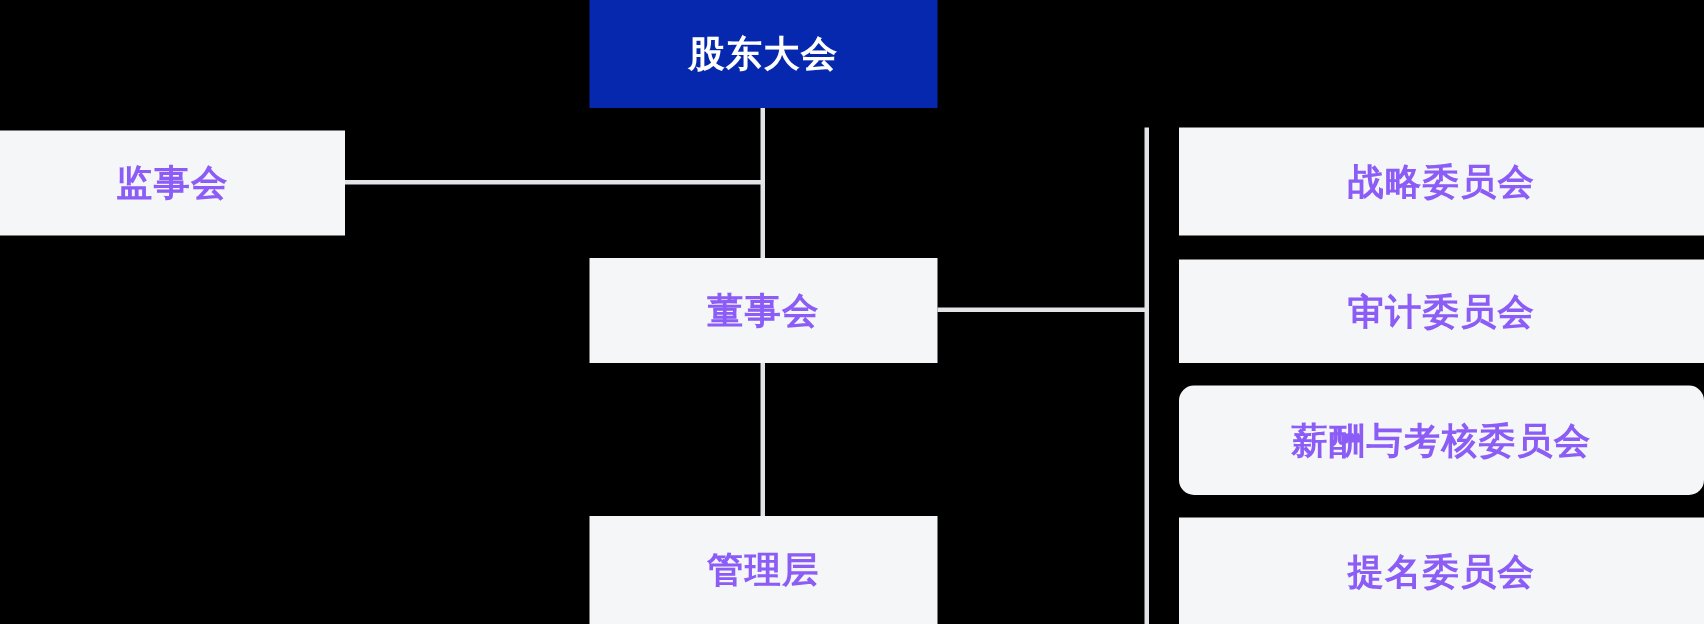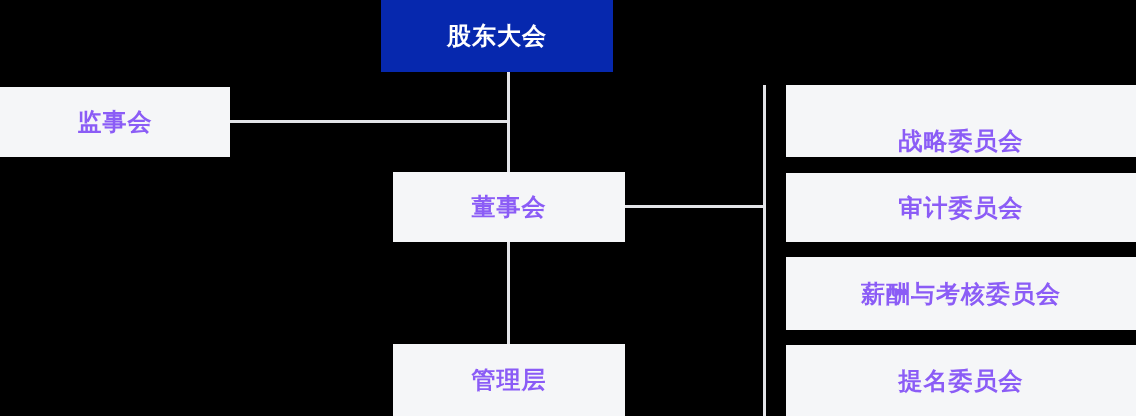--- a/index.html
+++ b/index.html
@@ -30,27 +30,27 @@
   .node.primary {
     background: #0628ae;
     color: #ffffff;
   }
   .connector {
     position: absolute;
     background: #e3e4e8;
   }
 
   
-  #node-shareholders { left: 381px; top: 0;    width: 232px; height: 72px; }
+  #node-shareholders { left: 393px; top: 0;    width: 232px; height: 72px; }
   #node-supervisory  { left: 0;     top: 87px;  width: 230px; height: 70px; }
   #node-board        { left: 393px; top: 172px; width: 232px; height: 70px; }
   #node-management   { left: 393px; top: 344px; width: 232px; height: 72px; text-align: center; }
-  #node-committee-0  { left: 786px; top: 85px;  width: 350px; height: 72px; align-items: flex-end; }
+  #node-committee-0  { left: 786px; top: 85px;  width: 350px; height: 72px; }
   #node-committee-1  { left: 786px; top: 173px; width: 350px; height: 69px; text-align: right; }
-  #node-committee-2  { left: 786px; top: 257px; width: 350px; height: 73px; }
+  #node-committee-2  { left: 786px; top: 257px; width: 350px; height: 73px; border-radius: 10px; }
   #node-committee-3  { left: 786px; top: 345px; width: 350px; height: 71px; font-family: Liberation Serif, serif; }
 
   
   #line-center-top    { left: 507px; top: 72px;  width: 3px;   height: 100px; }
   #line-center-bottom { left: 507px; top: 242px; width: 3px;   height: 102px; }
   #line-left          { left: 230px; top: 120px; width: 280px; height: 3px; }
   #line-right         { left: 625px; top: 205px; width: 141px; height: 3px; }
   #line-right-trunk   { left: 763px; top: 85px;  width: 3px;   height: 331px; }
 </style>
 </head>

